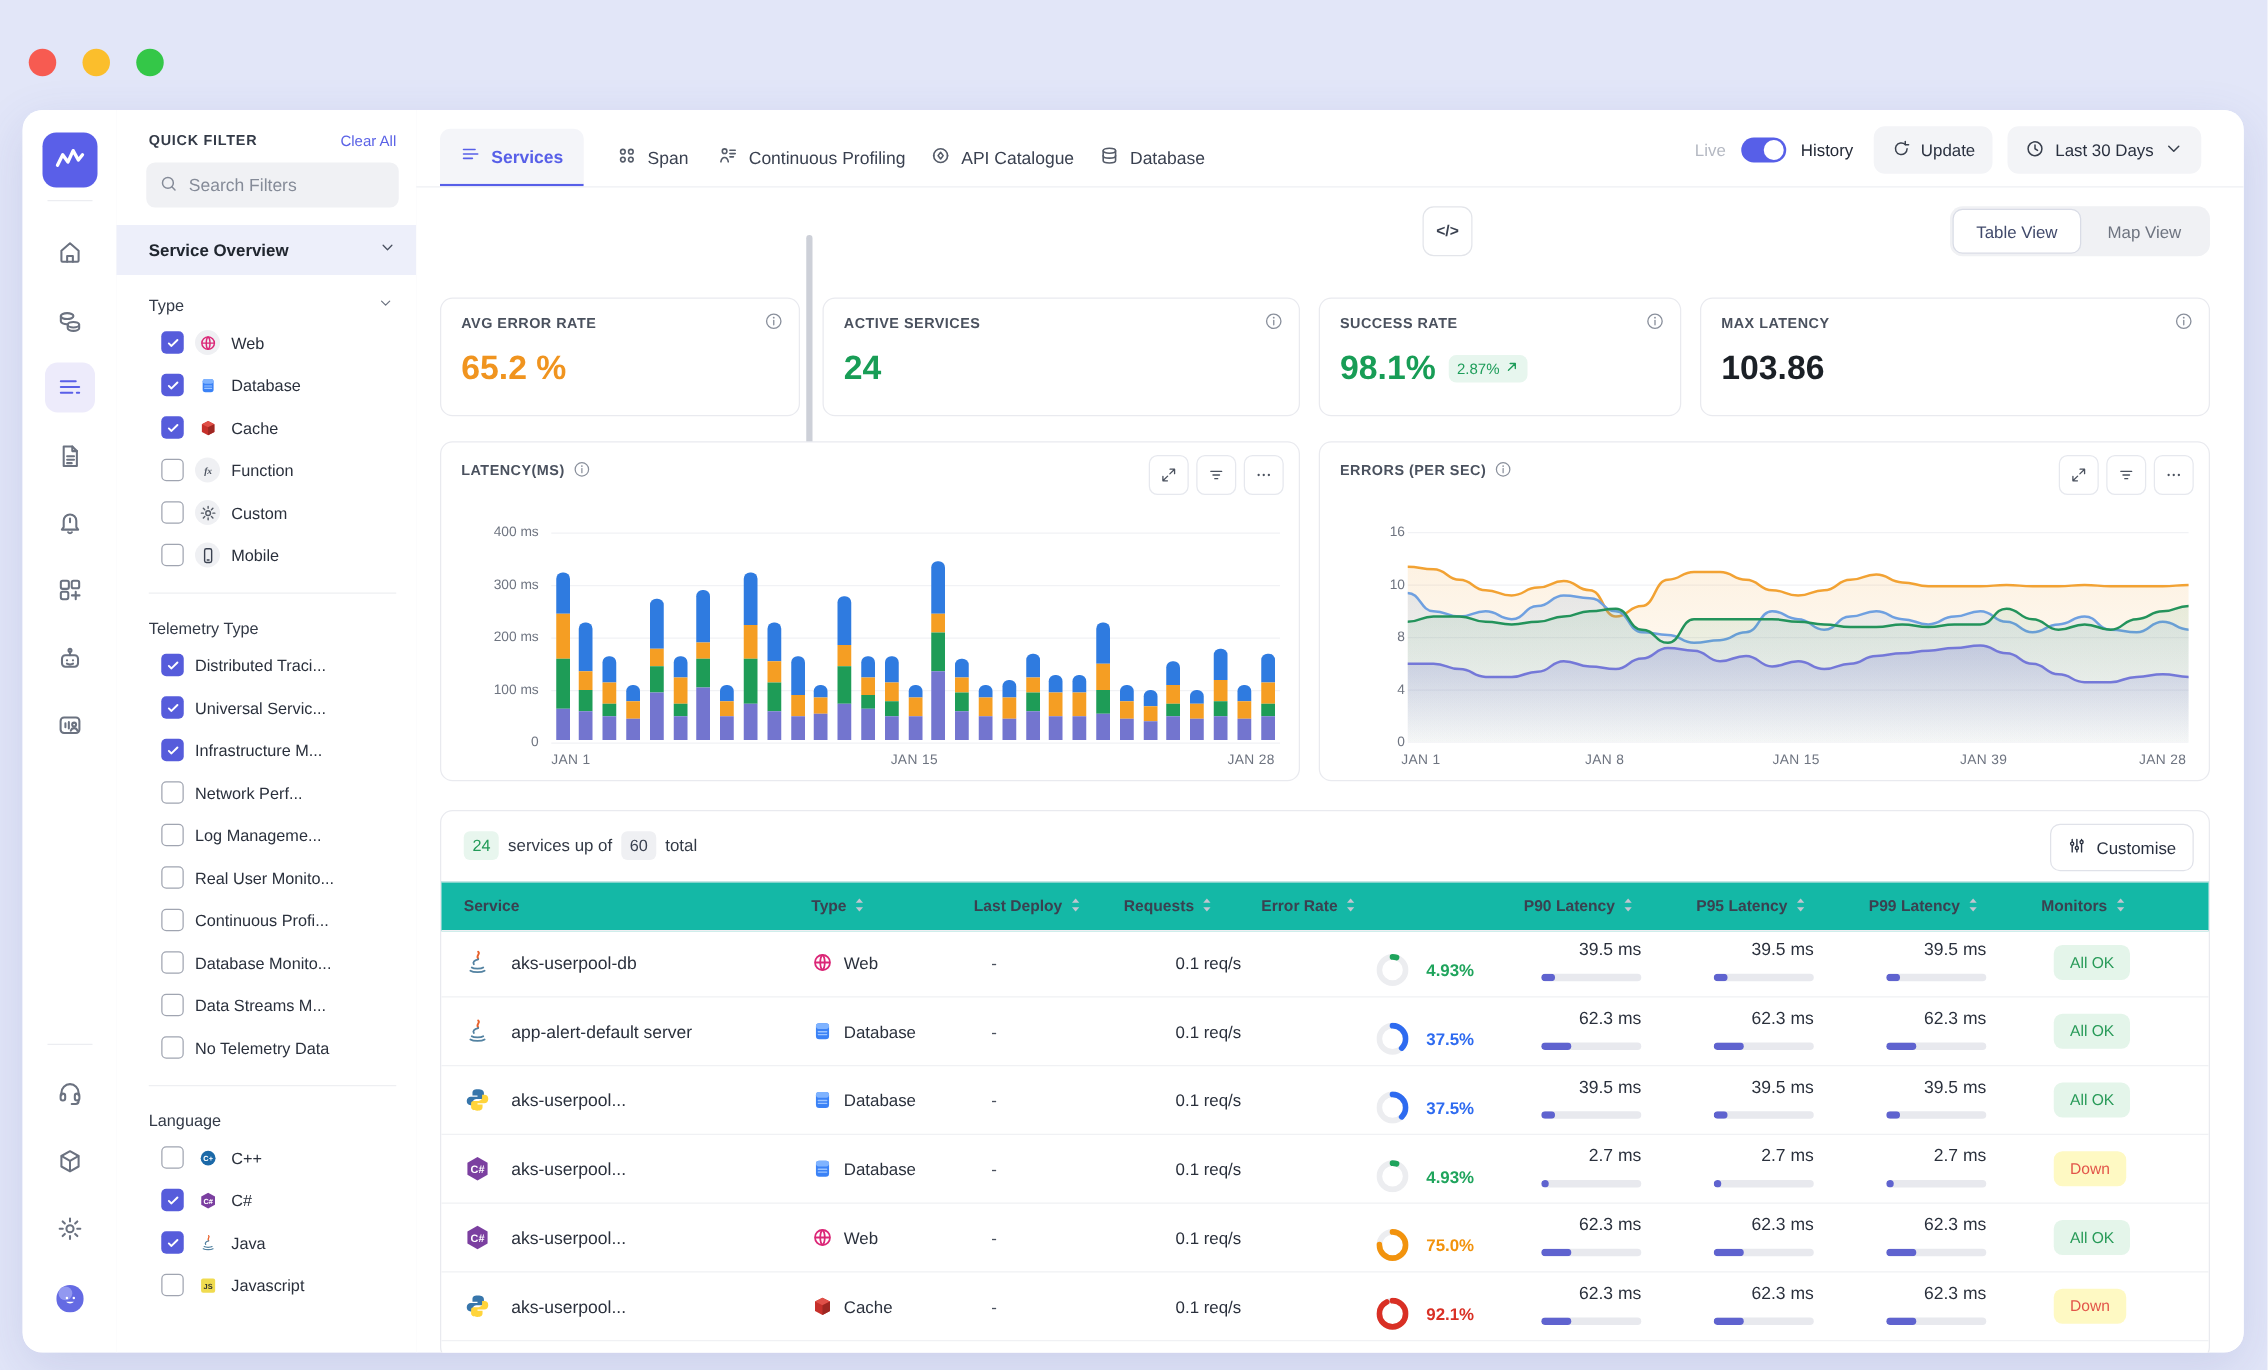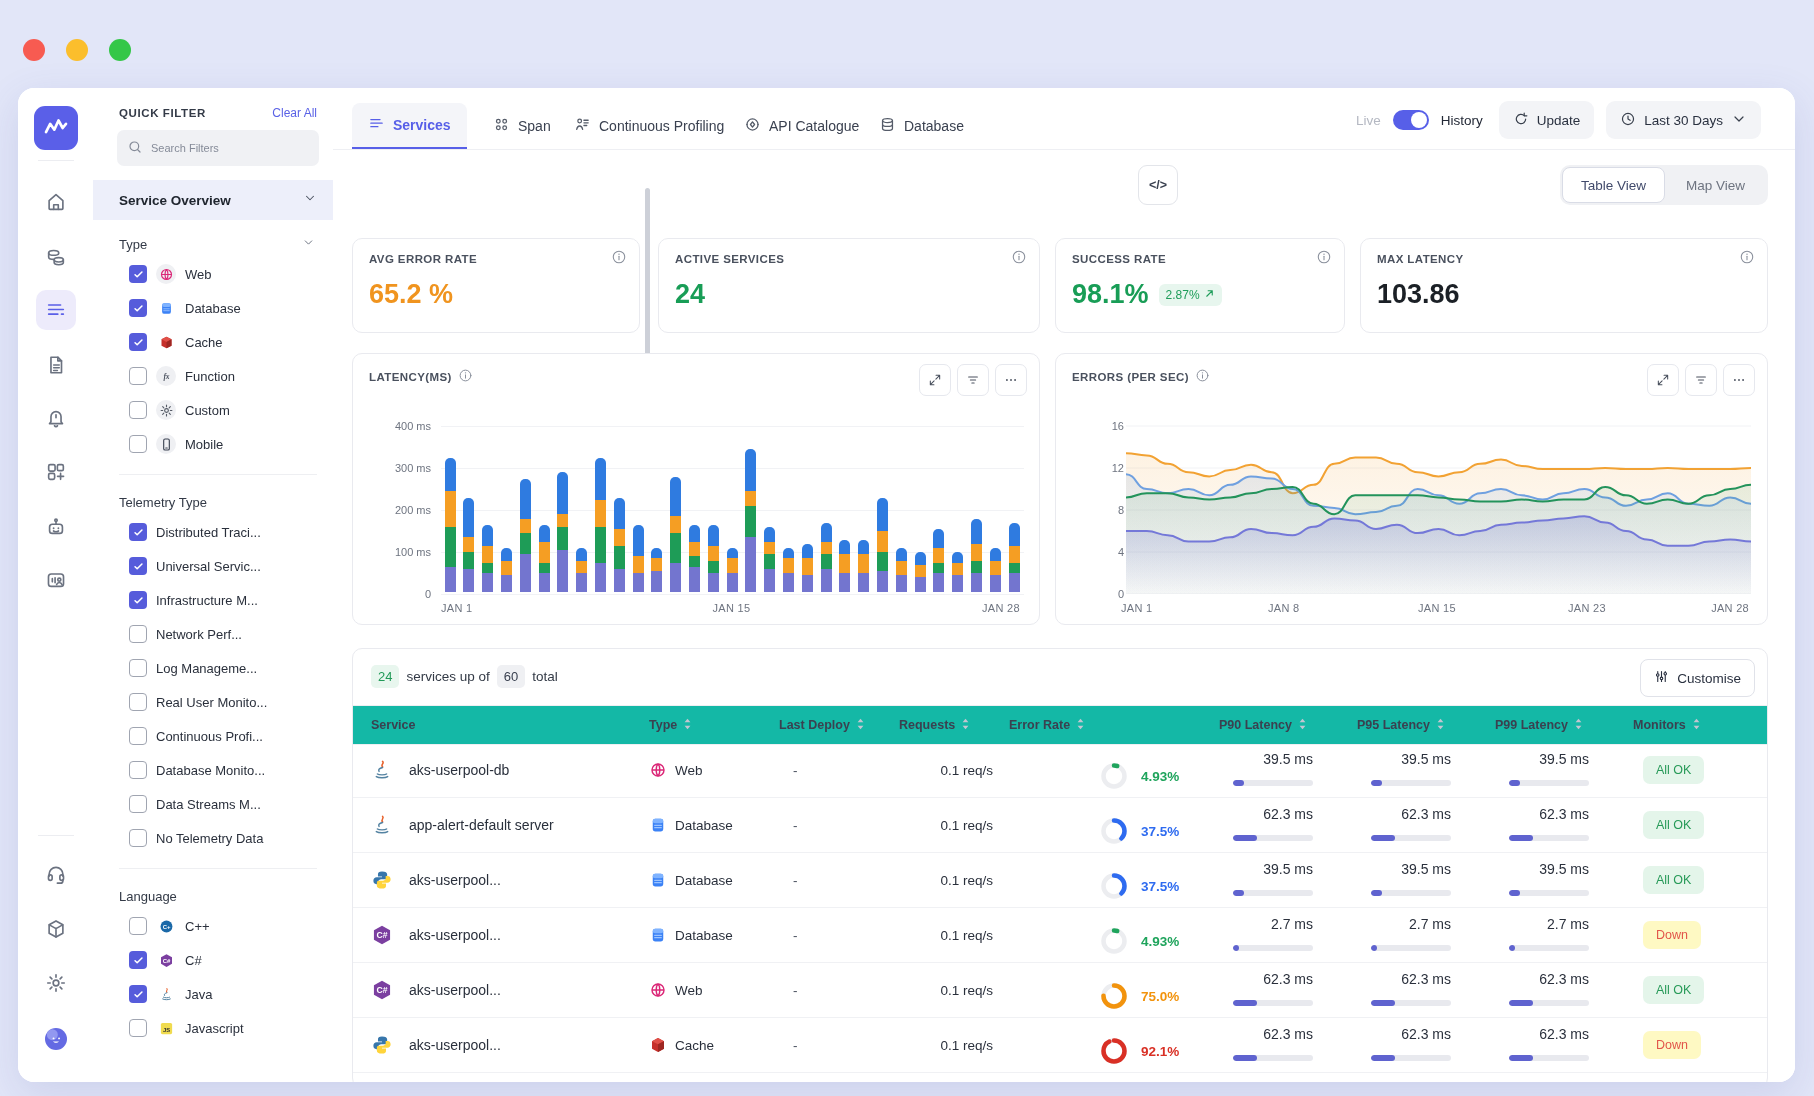--- a/index.html
+++ b/index.html
@@ -13,21 +13,21 @@
   .rail-ic{position:absolute;left:50%;transform:translate(-50%,-50%);width:40px;height:40px;border-radius:10px;display:flex;align-items:center;justify-content:center;color:#6B7280;}
   .rail-ic svg{width:22px;height:22px;}
   .rail-ic.active{background:#EDEBFB;color:#5A5FE8;}
   
   #filter{position:absolute;left:75px;top:0;width:240px;height:100%;border-right:1px solid #ECEDF1;background:#FFFFFF;overflow:hidden;}
   #filter-head{display:flex;justify-content:space-between;align-items:center;padding:18px 16px 10px 26px;}
   .qf-title{font-size:11.5px;font-weight:bold;letter-spacing:.6px;color:#333A47;}
   .qf-clear{font-size:12px;color:#5A62E6;cursor:pointer;}
   .qf-search{margin:0 14px 14px 24px;height:36px;background:#F0F1F4;border-radius:7px;display:flex;align-items:center;gap:8px;padding:0 10px;color:#858B98;}
   .qf-search svg{width:16px;height:16px;flex:0 0 auto;}
-  .qf-search span{font-size:11px;}
+  .qf-search span{font-size:14px;}
   .qf-sec{height:40px;background:#EDEFFA;display:flex;align-items:center;justify-content:space-between;padding:0 16px 0 26px;}
   .qf-sec b{font-size:13.5px;color:#20262F;}
   .qf-sec svg{width:14px;height:14px;color:#4A5160;}
   .qf-group{padding:12px 10px 4px 26px;}
   .qf-glabel{display:flex;justify-content:space-between;align-items:center;font-size:13px;color:#333A47;padding:4px 8px 10px 0;}
   .qf-glabel svg{width:13px;height:13px;color:#6B7280;}
   .qf-row{display:flex;align-items:center;gap:9px;height:24px;margin:0 0 10px 10px;}
   .cbx{width:18px;height:18px;border-radius:4px;flex:0 0 auto;box-sizing:border-box;display:flex;align-items:center;justify-content:center;}
   .cbx.on{background:#565CDB;}
   .cbx.off{border:1.5px solid #A0A5B1;background:#fff;}
@@ -806,21 +806,21 @@
         <div class="cact">
             <svg viewBox="0 0 24 24" fill="none" stroke="currentColor" stroke-width="1.8" stroke-linecap="round" stroke-linejoin="round">
               <circle cx="5" cy="12" r="1.6" fill="currentColor" stroke="none"></circle>
               <circle cx="12" cy="12" r="1.6" fill="currentColor" stroke="none"></circle>
               <circle cx="19" cy="12" r="1.6" fill="currentColor" stroke="none"></circle>
             </svg>
           </div>
       </div>
       <div class="plot" id="plot-errors"></div>
     <div class="ytick" style="left:18px;top:72px;">16</div>
-        <div class="ytick" style="left:18px;top:114px;">12</div>
+        <div class="ytick" style="left:18px;top:114px;">10</div>
         <div class="ytick" style="left:18px;top:156px;">8</div>
         <div class="ytick" style="left:18px;top:198px;">4</div>
         <div class="ytick" style="left:18px;top:240px;">0</div>
         <svg style="position:absolute;left:70px;top:0;" width="625" height="240" viewBox="0 0 625 240">
           <defs>
             <linearGradient id="gf0" x1="0" y1="0" x2="0" y2="1">
               <stop offset="0" stop-color="#F2A233" stop-opacity="0.14"></stop>
               <stop offset="1" stop-color="#F2A233" stop-opacity="0.02"></stop>
             </linearGradient>
             <linearGradient id="gf1" x1="0" y1="0" x2="0" y2="1">
@@ -846,21 +846,21 @@
           <path d="M0.0,120.3C10.4,120.3 10.4,135.0 20.8,135.0C31.3,135.0 31.3,139.2 41.7,139.2C52.1,139.2 52.1,135.0 62.5,135.0C72.9,135.0 72.9,141.3 83.3,141.3C93.8,141.3 93.8,130.8 104.2,130.8C114.6,130.8 114.6,122.4 125.0,122.4C135.4,122.4 135.4,124.5 145.8,124.5C156.3,124.5 156.3,135.0 166.7,135.0C177.1,135.0 177.1,151.8 187.5,151.8C197.9,151.8 197.9,153.9 208.3,153.9C218.8,153.9 218.8,160.2 229.2,160.2C239.6,160.2 239.6,158.1 250.0,158.1C260.4,158.1 260.4,151.8 270.8,151.8C281.3,151.8 281.3,135.0 291.7,135.0C302.1,135.0 302.1,141.3 312.5,141.3C322.9,141.3 322.9,149.7 333.3,149.7C343.8,149.7 343.8,139.2 354.2,139.2C364.6,139.2 364.6,135.0 375.0,135.0C385.4,135.0 385.4,141.3 395.8,141.3C406.3,141.3 406.3,145.5 416.7,145.5C427.1,145.5 427.1,139.2 437.5,139.2C447.9,139.2 447.9,135.0 458.3,135.0C468.8,135.0 468.8,143.4 479.2,143.4C489.6,143.4 489.6,151.8 500.0,151.8C510.4,151.8 510.4,145.5 520.8,145.5C531.3,145.5 531.3,139.2 541.7,139.2C552.1,139.2 552.1,149.7 562.5,149.7C572.9,149.7 572.9,151.8 583.3,151.8C593.8,151.8 593.8,143.4 604.2,143.4C614.6,143.4 614.6,149.7 625.0,149.7 L625,240 L0,240 Z" fill="url(#gf1)" stroke="none"></path>
           <path d="M0.0,120.3C10.4,120.3 10.4,135.0 20.8,135.0C31.3,135.0 31.3,139.2 41.7,139.2C52.1,139.2 52.1,135.0 62.5,135.0C72.9,135.0 72.9,141.3 83.3,141.3C93.8,141.3 93.8,130.8 104.2,130.8C114.6,130.8 114.6,122.4 125.0,122.4C135.4,122.4 135.4,124.5 145.8,124.5C156.3,124.5 156.3,135.0 166.7,135.0C177.1,135.0 177.1,151.8 187.5,151.8C197.9,151.8 197.9,153.9 208.3,153.9C218.8,153.9 218.8,160.2 229.2,160.2C239.6,160.2 239.6,158.1 250.0,158.1C260.4,158.1 260.4,151.8 270.8,151.8C281.3,151.8 281.3,135.0 291.7,135.0C302.1,135.0 302.1,141.3 312.5,141.3C322.9,141.3 322.9,149.7 333.3,149.7C343.8,149.7 343.8,139.2 354.2,139.2C364.6,139.2 364.6,135.0 375.0,135.0C385.4,135.0 385.4,141.3 395.8,141.3C406.3,141.3 406.3,145.5 416.7,145.5C427.1,145.5 427.1,139.2 437.5,139.2C447.9,139.2 447.9,135.0 458.3,135.0C468.8,135.0 468.8,143.4 479.2,143.4C489.6,143.4 489.6,151.8 500.0,151.8C510.4,151.8 510.4,145.5 520.8,145.5C531.3,145.5 531.3,139.2 541.7,139.2C552.1,139.2 552.1,149.7 562.5,149.7C572.9,149.7 572.9,151.8 583.3,151.8C593.8,151.8 593.8,143.4 604.2,143.4C614.6,143.4 614.6,149.7 625.0,149.7" fill="none" stroke="#6FA0E0" stroke-width="2"></path>
           <path d="M0.0,143.4C10.4,143.4 10.4,139.2 20.8,139.2C31.3,139.2 31.3,139.2 41.7,139.2C52.1,139.2 52.1,143.4 62.5,143.4C72.9,143.4 72.9,145.5 83.3,145.5C93.8,145.5 93.8,143.4 104.2,143.4C114.6,143.4 114.6,139.2 125.0,139.2C135.4,139.2 135.4,135.0 145.8,135.0C156.3,135.0 156.3,132.9 166.7,132.9C177.1,132.9 177.1,149.7 187.5,149.7C197.9,149.7 197.9,160.2 208.3,160.2C218.8,160.2 218.8,141.3 229.2,141.3C239.6,141.3 239.6,141.3 250.0,141.3C260.4,141.3 260.4,141.3 270.8,141.3C281.3,141.3 281.3,141.3 291.7,141.3C302.1,141.3 302.1,143.4 312.5,143.4C322.9,143.4 322.9,145.5 333.3,145.5C343.8,145.5 343.8,147.6 354.2,147.6C364.6,147.6 364.6,147.6 375.0,147.6C385.4,147.6 385.4,145.5 395.8,145.5C406.3,145.5 406.3,147.6 416.7,147.6C427.1,147.6 427.1,145.5 437.5,145.5C447.9,145.5 447.9,145.5 458.3,145.5C468.8,145.5 468.8,132.9 479.2,132.9C489.6,132.9 489.6,141.3 500.0,141.3C510.4,141.3 510.4,149.7 520.8,149.7C531.3,149.7 531.3,145.5 541.7,145.5C552.1,145.5 552.1,149.7 562.5,149.7C572.9,149.7 572.9,141.3 583.3,141.3C593.8,141.3 593.8,135.0 604.2,135.0C614.6,135.0 614.6,130.8 625.0,130.8 L625,240 L0,240 Z" fill="url(#gf2)" stroke="none"></path>
           <path d="M0.0,143.4C10.4,143.4 10.4,139.2 20.8,139.2C31.3,139.2 31.3,139.2 41.7,139.2C52.1,139.2 52.1,143.4 62.5,143.4C72.9,143.4 72.9,145.5 83.3,145.5C93.8,145.5 93.8,143.4 104.2,143.4C114.6,143.4 114.6,139.2 125.0,139.2C135.4,139.2 135.4,135.0 145.8,135.0C156.3,135.0 156.3,132.9 166.7,132.9C177.1,132.9 177.1,149.7 187.5,149.7C197.9,149.7 197.9,160.2 208.3,160.2C218.8,160.2 218.8,141.3 229.2,141.3C239.6,141.3 239.6,141.3 250.0,141.3C260.4,141.3 260.4,141.3 270.8,141.3C281.3,141.3 281.3,141.3 291.7,141.3C302.1,141.3 302.1,143.4 312.5,143.4C322.9,143.4 322.9,145.5 333.3,145.5C343.8,145.5 343.8,147.6 354.2,147.6C364.6,147.6 364.6,147.6 375.0,147.6C385.4,147.6 385.4,145.5 395.8,145.5C406.3,145.5 406.3,147.6 416.7,147.6C427.1,147.6 427.1,145.5 437.5,145.5C447.9,145.5 447.9,145.5 458.3,145.5C468.8,145.5 468.8,132.9 479.2,132.9C489.6,132.9 489.6,141.3 500.0,141.3C510.4,141.3 510.4,149.7 520.8,149.7C531.3,149.7 531.3,145.5 541.7,145.5C552.1,145.5 552.1,149.7 562.5,149.7C572.9,149.7 572.9,141.3 583.3,141.3C593.8,141.3 593.8,135.0 604.2,135.0C614.6,135.0 614.6,130.8 625.0,130.8" fill="none" stroke="#23935B" stroke-width="2"></path>
           <path d="M0.0,177.0C10.4,177.0 10.4,177.0 20.8,177.0C31.3,177.0 31.3,181.2 41.7,181.2C52.1,181.2 52.1,187.5 62.5,187.5C72.9,187.5 72.9,187.5 83.3,187.5C93.8,187.5 93.8,183.3 104.2,183.3C114.6,183.3 114.6,174.9 125.0,174.9C135.4,174.9 135.4,179.1 145.8,179.1C156.3,179.1 156.3,181.2 166.7,181.2C177.1,181.2 177.1,172.8 187.5,172.8C197.9,172.8 197.9,164.4 208.3,164.4C218.8,164.4 218.8,166.5 229.2,166.5C239.6,166.5 239.6,174.9 250.0,174.9C260.4,174.9 260.4,170.7 270.8,170.7C281.3,170.7 281.3,179.1 291.7,179.1C302.1,179.1 302.1,174.9 312.5,174.9C322.9,174.9 322.9,181.2 333.3,181.2C343.8,181.2 343.8,177.0 354.2,177.0C364.6,177.0 364.6,170.7 375.0,170.7C385.4,170.7 385.4,168.6 395.8,168.6C406.3,168.6 406.3,166.5 416.7,166.5C427.1,166.5 427.1,164.4 437.5,164.4C447.9,164.4 447.9,162.3 458.3,162.3C468.8,162.3 468.8,168.6 479.2,168.6C489.6,168.6 489.6,177.0 500.0,177.0C510.4,177.0 510.4,185.4 520.8,185.4C531.3,185.4 531.3,191.7 541.7,191.7C552.1,191.7 552.1,191.7 562.5,191.7C572.9,191.7 572.9,187.5 583.3,187.5C593.8,187.5 593.8,185.4 604.2,185.4C614.6,185.4 614.6,187.5 625.0,187.5 L625,240 L0,240 Z" fill="url(#gf3)" stroke="none"></path>
           <path d="M0.0,177.0C10.4,177.0 10.4,177.0 20.8,177.0C31.3,177.0 31.3,181.2 41.7,181.2C52.1,181.2 52.1,187.5 62.5,187.5C72.9,187.5 72.9,187.5 83.3,187.5C93.8,187.5 93.8,183.3 104.2,183.3C114.6,183.3 114.6,174.9 125.0,174.9C135.4,174.9 135.4,179.1 145.8,179.1C156.3,179.1 156.3,181.2 166.7,181.2C177.1,181.2 177.1,172.8 187.5,172.8C197.9,172.8 197.9,164.4 208.3,164.4C218.8,164.4 218.8,166.5 229.2,166.5C239.6,166.5 239.6,174.9 250.0,174.9C260.4,174.9 260.4,170.7 270.8,170.7C281.3,170.7 281.3,179.1 291.7,179.1C302.1,179.1 302.1,174.9 312.5,174.9C322.9,174.9 322.9,181.2 333.3,181.2C343.8,181.2 343.8,177.0 354.2,177.0C364.6,177.0 364.6,170.7 375.0,170.7C385.4,170.7 385.4,168.6 395.8,168.6C406.3,168.6 406.3,166.5 416.7,166.5C427.1,166.5 427.1,164.4 437.5,164.4C447.9,164.4 447.9,162.3 458.3,162.3C468.8,162.3 468.8,168.6 479.2,168.6C489.6,168.6 489.6,177.0 500.0,177.0C510.4,177.0 510.4,185.4 520.8,185.4C531.3,185.4 531.3,191.7 541.7,191.7C552.1,191.7 552.1,191.7 562.5,191.7C572.9,191.7 572.9,187.5 583.3,187.5C593.8,187.5 593.8,185.4 604.2,185.4C614.6,185.4 614.6,187.5 625.0,187.5" fill="none" stroke="#7478D8" stroke-width="2"></path>
         </svg>
         <div class="xtick" style="left:65px;">JAN 1</div>
         <div class="xtick" style="left:212px;">JAN 8</div>
         <div class="xtick" style="left:362px;">JAN 15</div>
-        <div class="xtick" style="left:512px;">JAN 23</div>
+        <div class="xtick" style="left:512px;">JAN 39</div>
         <div class="xtick" style="right:18px;">JAN 28</div>
       </div>
 
     <div id="tcard" style="left:19px;width:1416px;">
       <div id="tsummary">
         <span class="pill g">24</span>
         <span>services up of</span>
         <span class="pill n">60</span>
         <span>total</span>
       </div>

